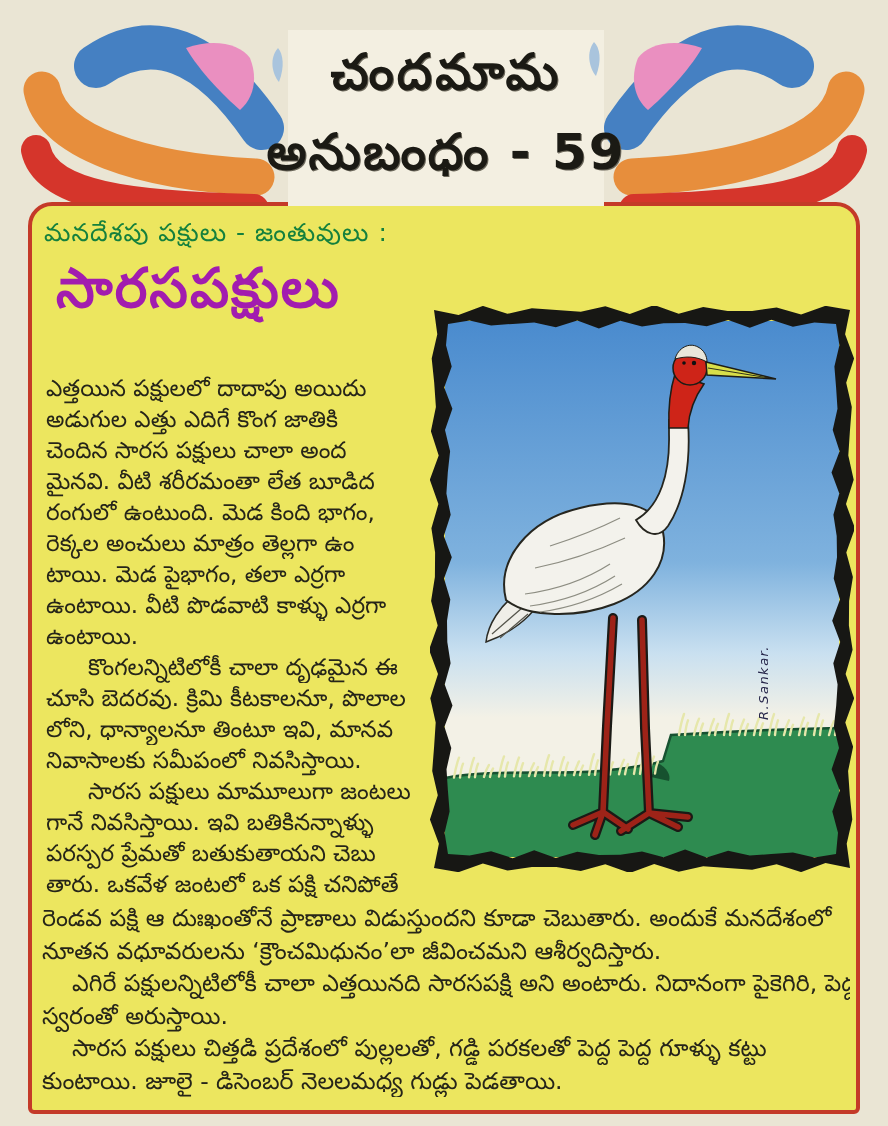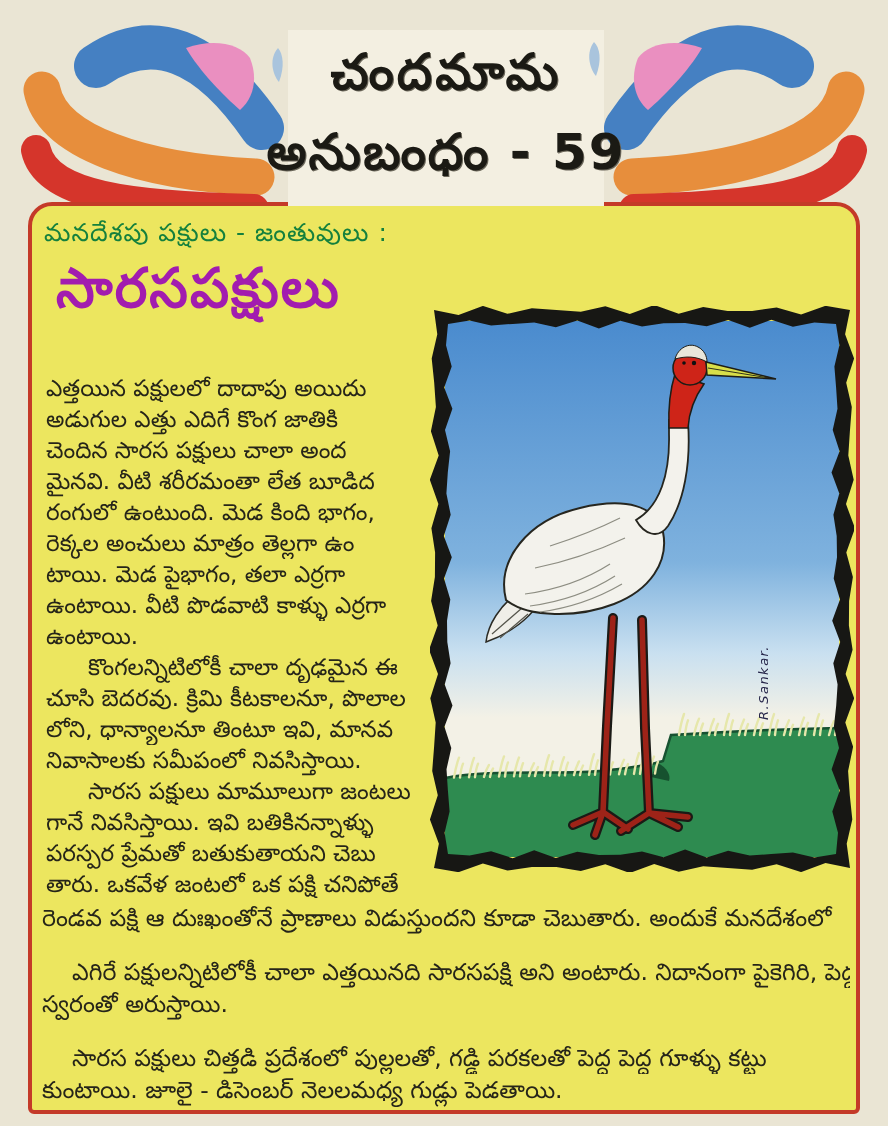--- a/index.html
+++ b/index.html
@@ -20,21 +20,21 @@
          background:#ece65f;border:4px solid #c43a28;border-radius:24px 24px 6px 6px;}
   .kicker{position:absolute;left:12px;top:12px;font-size:25px;font-weight:400;
           color:#15803d;letter-spacing:1px;white-space:nowrap;}
   .art-title{position:absolute;left:24px;top:50px;font-size:55px;font-weight:bold;
              color:#a21caf;letter-spacing:2px;white-space:nowrap;}
   .col{position:absolute;font-size:23px;color:#262519;}
   .col-left{left:14px;top:139px;width:390px;line-height:31px;margin-top:28px;}
   .col-full{left:10px;top:696px;width:808px;line-height:32.5px;font-size:23.5px;}
   .ln{white-space:nowrap;overflow:hidden;}
   .ln.ind{padding-left:42px;}
-  .col-full .ln.ind{padding-left:30px;margin-top:21px;}
+  .col-full .ln.ind{padding-left:30px;}
   .illus-wrap{position:absolute;left:398px;top:100px;width:424px;height:566px;}
   .illus-wrap svg{display:block;width:424px;height:566px;}
   .sig{font-size:13px;font-style:italic;letter-spacing:1.5px;fill:#26264a;}
 </style>
 </head>
 <body>
 
 <div class="page">
 
   <svg class="header-art" viewBox="0 0 888 212">
@@ -82,20 +82,21 @@
         <div class="ln">చూసి బెదరవు. క్రిమి కీటకాలనూ, పొలాల</div>
         <div class="ln">లోని, ధాన్యాలనూ తింటూ ఇవి, మానవ</div>
         <div class="ln">నివాసాలకు సమీపంలో నివసిస్తాయి.</div>
         <div class="ln ind">సారస పక్షులు మామూలుగా జంటలు</div>
         <div class="ln">గానే నివసిస్తాయి. ఇవి బతికినన్నాళ్ళు</div>
         <div class="ln">పరస్పర ప్రేమతో బతుకుతాయని చెబు</div>
         <div class="ln">తారు. ఒకవేళ జంటలో ఒక పక్షి చనిపోతే</div>
       </div>
     <div class="col col-full">
         <div class="ln">రెండవ పక్షి ఆ దుఃఖంతోనే ప్రాణాలు విడుస్తుందని కూడా చెబుతారు. అందుకే మనదేశంలో</div>
+        <div class="ln">నూతన వధూవరులను ‘క్రౌంచమిధునం’లా జీవించమని ఆశీర్వదిస్తారు.</div>
         <div class="ln ind">ఎగిరే పక్షులన్నిటిలోకీ చాలా ఎత్తయినది సారసపక్షి అని అంటారు. నిదానంగా పైకెగిరి, పెద్ద</div>
         <div class="ln">స్వరంతో అరుస్తాయి.</div>
         <div class="ln ind">సారస పక్షులు చిత్తడి ప్రదేశంలో పుల్లలతో, గడ్డి పరకలతో పెద్ద పెద్ద గూళ్ళు కట్టు</div>
         <div class="ln">కుంటాయి. జూలై - డిసెంబర్ నెలలమధ్య గుడ్లు పెడతాయి.</div>
       </div>
 
     <div class="illus-wrap">
       <svg viewBox="0 0 424 566">
         <defs>
           <linearGradient id="sky" x1="0" y1="0" x2="0" y2="1">

